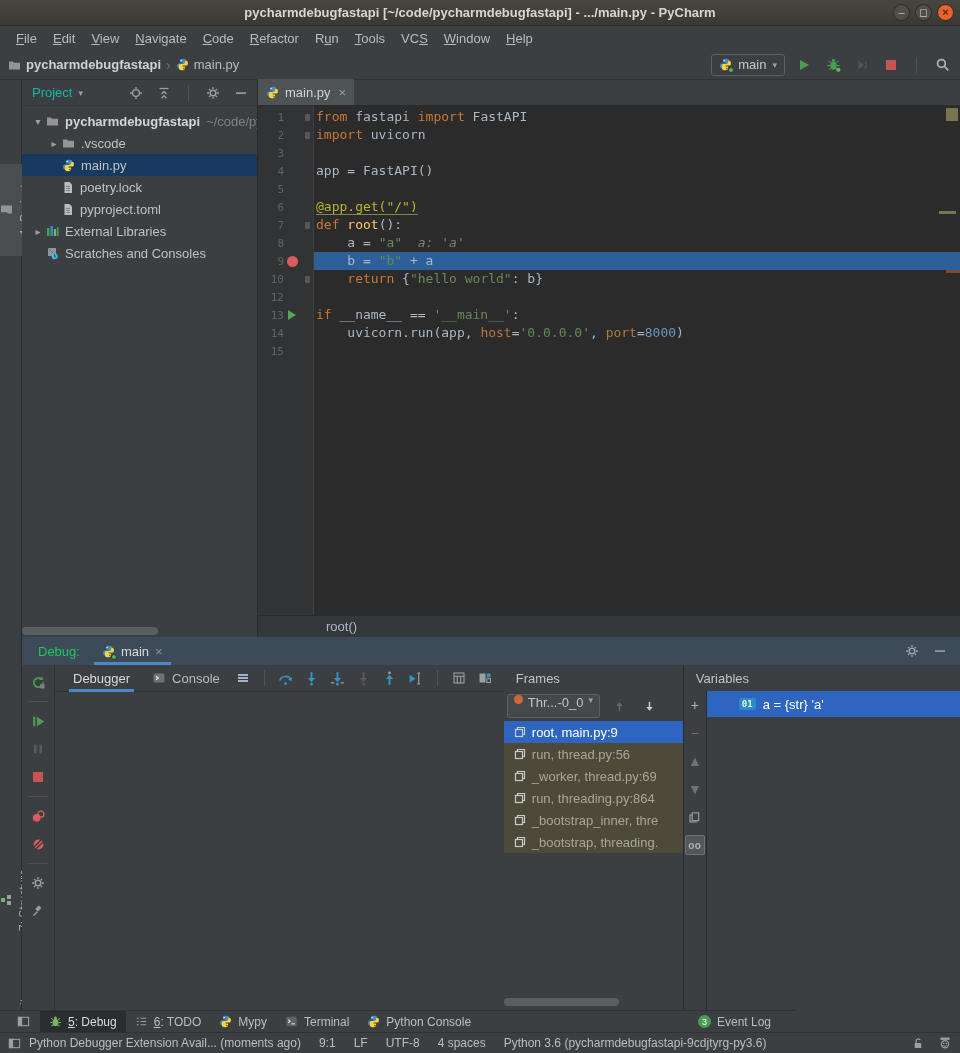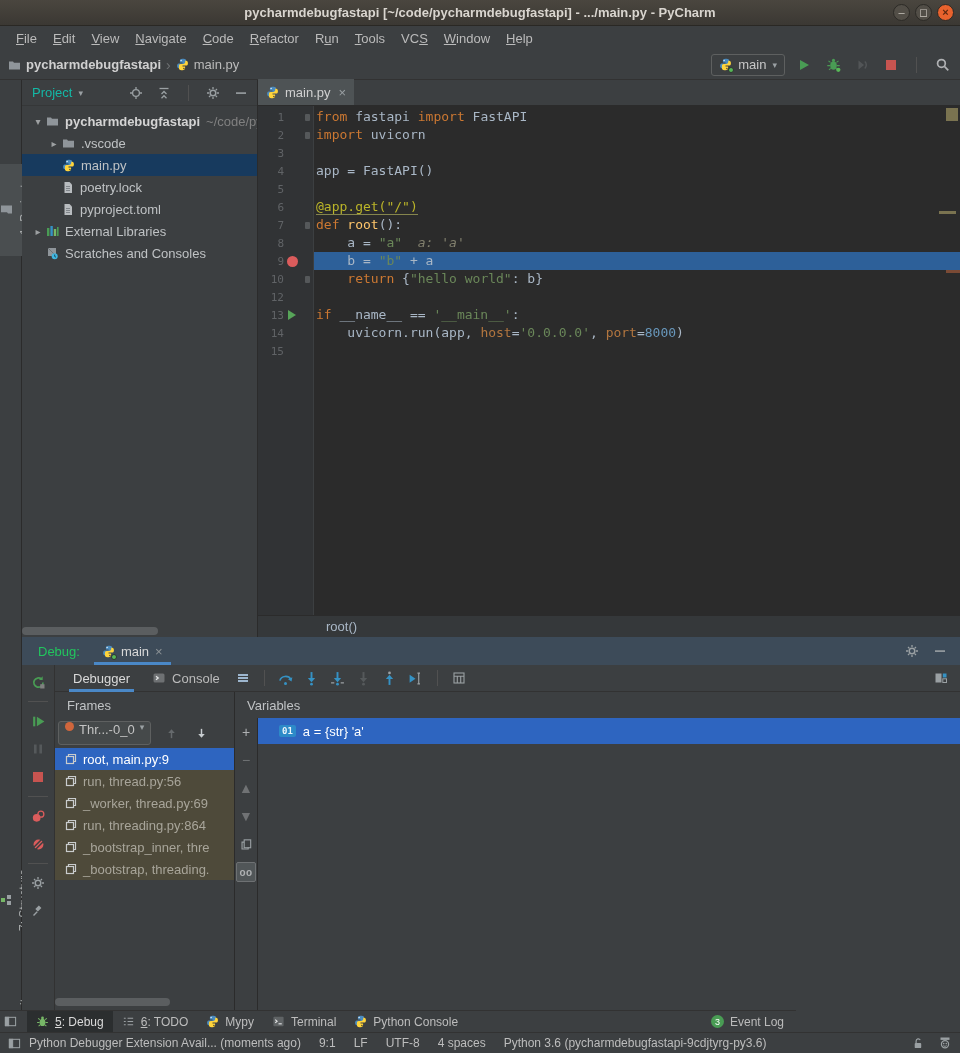--- a/index.html
+++ b/index.html
@@ -86,21 +86,21 @@
   #debug-header .dh-label{color:#22c55e;margin-right:14px}
   .dtab{display:flex;align-items:center;gap:6px;color:#d8d8d8;height:28px;padding:0 8px;position:relative}
   .dtab .x{color:#8d9397}
   .dtab .underline{position:absolute;left:0;bottom:0;width:100%;height:3px;background:#4a88c7}
   #debug-header .spacer{flex:1}
   #debug-header .tbtn{margin-left:8px}
   #debug-body{flex:1;display:flex;min-height:0}
   #dstrip{width:33px;background:#3c3f41;border-right:1px solid #323232;display:flex;flex-direction:column;align-items:center;padding-top:5px}
   #dstrip .tbtn{width:24px;height:24px;margin-bottom:4px}
   #dstrip .hsep{width:20px;height:1px;background:#515151;margin:3px 0 7px}
-  #debug-right{flex:1;display:flex;flex-direction:column;min-width:0}
+  #debug-right{flex:1;display:flex;flex-direction:row;min-width:0}
   #debug-toolbar{height:27px;border-bottom:1px solid #323232;display:flex;align-items:center;padding:0 8px;gap:2px}
   .ttab{display:flex;align-items:center;gap:6px;height:27px;padding:0 10px;color:#bbbbbb;position:relative}
   .ttab.active{color:#dadada}
   .ttab.active .underline{position:absolute;left:6px;right:6px;bottom:0;height:3px;background:#4a88c7}
   #debug-toolbar .tbtn{width:22px;height:22px}
   #debug-toolbar .spacer{flex:1}
   #debug-content{flex:1;display:flex;min-height:0}
   #frames{width:180px;border-right:1px solid #2b2b2b;display:flex;flex-direction:column;position:relative}
   .pane-header{height:26px;display:flex;align-items:center;padding-left:12px;color:#c0c3c5}
   #thread-row{height:30px;display:flex;align-items:center;padding-left:3px;gap:4px}
@@ -110,25 +110,25 @@
   .frow{height:22px;display:flex;align-items:center;gap:6px;padding-left:10px;white-space:nowrap;overflow:hidden;color:#c3c6c8}
   .frow.sel{background:#2e65c0;color:#ffffff}
   .frow.lib{background:#4e4a3a;color:#a8a59a}
   #frames-hscroll{position:absolute;left:0;bottom:4px;width:115px;height:8px;background:#5b5e60;border-radius:4px}
   #variables{flex:1;display:flex;flex-direction:column;min-width:0}
   #vars-body{flex:1;display:flex;min-height:0}
   #vstrip{width:23px;border-right:1px solid #2b2b2b;display:flex;flex-direction:column;align-items:center;padding-top:4px;background:#3c3f41}
   #vstrip .tbtn{width:20px;height:20px;margin-bottom:8px;color:#afb1b3;font-size:14px}
   #vstrip .toggled{background:#515658;border:1px solid #6e7173;border-radius:2px;font-size:10px;font-weight:bold;letter-spacing:.5px}
   #vars-list{flex:1;min-width:0}
-  .vrow{height:26px;display:flex;align-items:center;gap:7px;padding-left:21px}
+  .vrow{height:26px;display:flex;align-items:center;gap:7px;padding-left:32px}
   .vrow.sel{background:#2e65c0;color:#ffffff}
   .vbadge{background:#2d8ac8;color:#eaf4fb;font-size:9px;font-weight:bold;padding:1px 3px;border-radius:2px;font-family:"DejaVu Sans Mono",monospace}
   
-  #bottombar{position:absolute;left:0;top:1010px;width:796px;height:22px;background:#3c3f41;border-top:1px solid #323232;display:flex;align-items:center;padding:0 4px;font-size:12px}
+  #bottombar{position:absolute;left:0;top:1010px;width:796px;height:22px;background:#3c3f41;border-top:1px solid #323232;display:flex;align-items:center;padding:0 17px;font-size:12px}
   .bbitem{display:flex;align-items:center;gap:6px;height:22px;padding:0 9px;color:#bdbdbd}
   .bbitem.active{background:#2b2e2f;color:#dadada}
   #bb-right{margin-left:auto;display:flex;align-items:center;gap:6px;padding-right:8px}
   .badge{width:13px;height:13px;border-radius:50%;background:#499c54;color:#fff;font-size:9px;display:flex;align-items:center;justify-content:center}
   #statusbar{position:absolute;left:0;top:1032px;width:960px;height:21px;background:#3c3f41;border-top:1px solid #323232;display:flex;align-items:center;padding:0 8px;font-size:12px;color:#bdbdbd;gap:18px}
   #statusbar .msg{display:flex;align-items:center;gap:8px}
   #sb-right{margin-left:auto;display:flex;align-items:center;gap:14px}
 </style>
 </head>
 <body>

